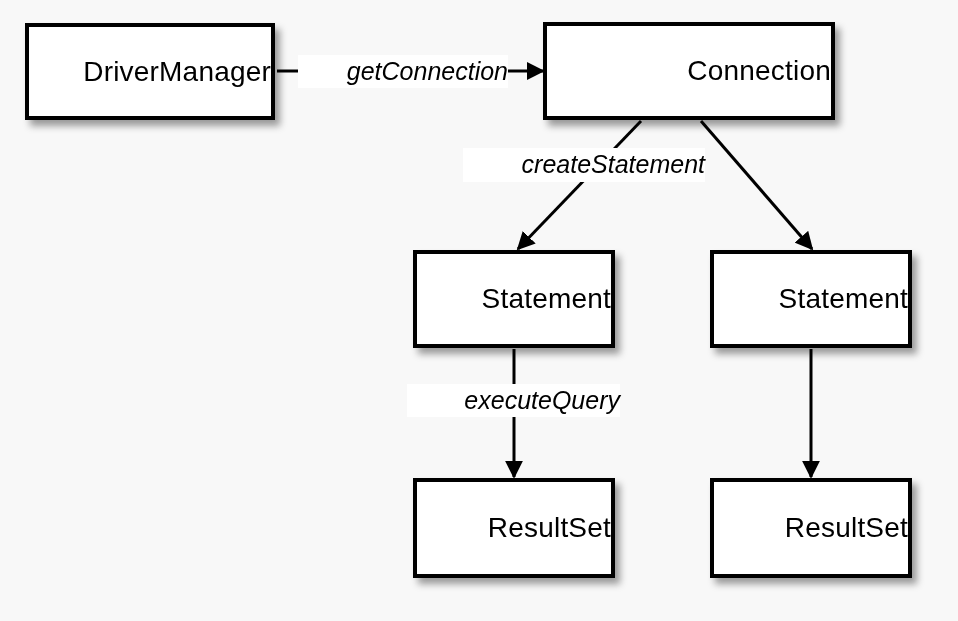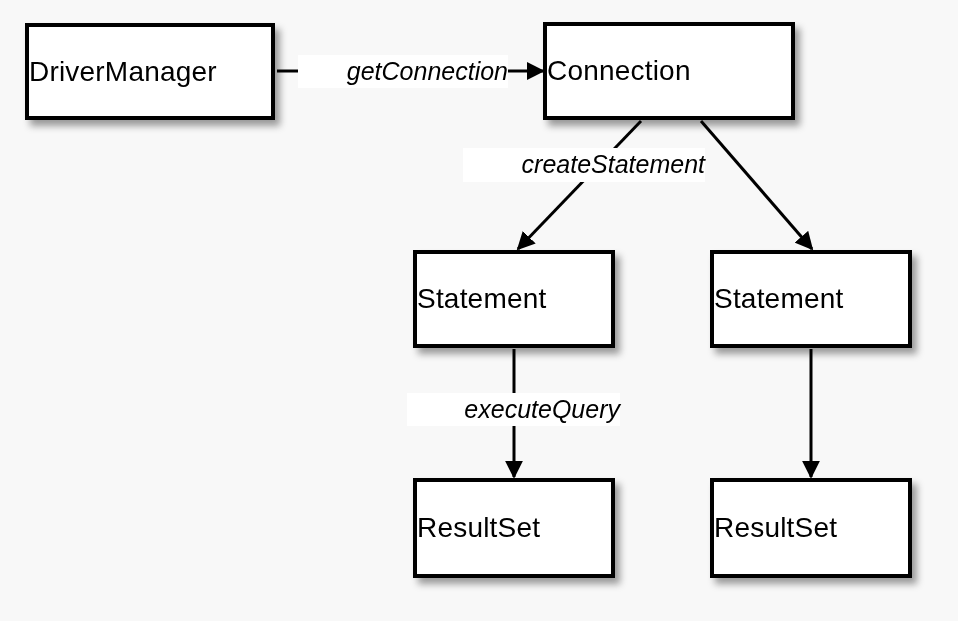--- a/index.html
+++ b/index.html
@@ -25,21 +25,21 @@
     width: 958px;
     height: 621px;
   }
   .node {
     position: absolute;
     box-sizing: border-box;
     background: #ffffff;
     border: 4px solid #000000;
     display: flex;
     align-items: center;
-    justify-content: flex-start;
+    justify-content: flex-end;
     box-shadow: 5px 6px 7px rgba(0,0,0,0.38);
     z-index: 3;
   }
   .node-label {
     font-family: "Liberation Sans", sans-serif;
     font-size: 28px;
     font-weight: 400;
     letter-spacing: 0.2px;
     color: #000000;
     white-space: nowrap;
@@ -80,21 +80,21 @@
 
     <line x1="514" y1="349" x2="514" y2="477" stroke="#000000" stroke-width="3" marker-end="url(#arrow)"></line>
 
     <line x1="811" y1="349" x2="811" y2="477" stroke="#000000" stroke-width="3" marker-end="url(#arrow)"></line>
   </svg>
 
   <div class="node" style="left:25px; top:23px; width:250px; height:97px;">
     <span class="node-label">DriverManager</span>
   </div>
 
-  <div class="node" style="left:543px; top:22px; width:252px; height:98px;">
+  <div class="node" style="left:543px; top:22px; width:292px; height:98px;">
     <span class="node-label">Connection</span>
   </div>
 
   <div class="node" style="left:413px; top:250px; width:202px; height:98px;">
     <span class="node-label">Statement</span>
   </div>
 
   <div class="node" style="left:710px; top:250px; width:202px; height:98px;">
     <span class="node-label">Statement</span>
   </div>
@@ -104,15 +104,15 @@
   </div>
 
   <div class="node" style="left:710px; top:478px; width:202px; height:100px;">
     <span class="node-label">ResultSet</span>
   </div>
 
   <div class="edge-label" style="left:298px; top:55px; width:210px; height:33px;">getConnection</div>
 
   <div class="edge-label" style="left:463px; top:148px; width:242px; height:34px;">createStatement</div>
 
-  <div class="edge-label" style="left:407px; top:393px; width:213px; height:33px;">executeQuery</div>
+  <div class="edge-label" style="left:407px; top:384px; width:213px; height:33px;">executeQuery</div>
 
 </div>
 
 </body></html>

